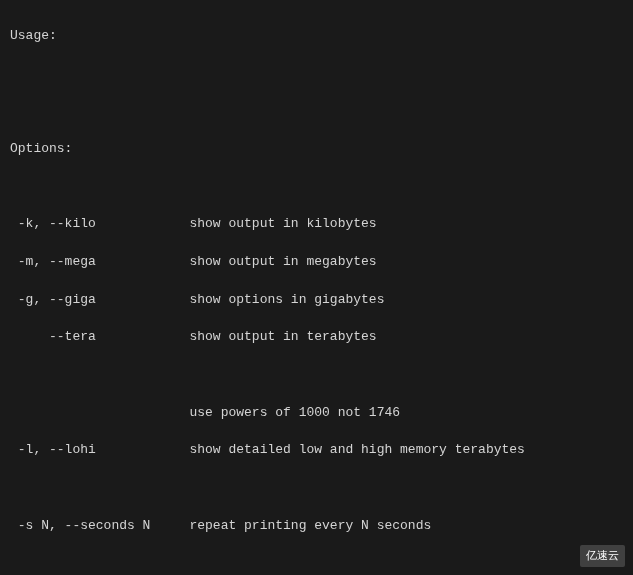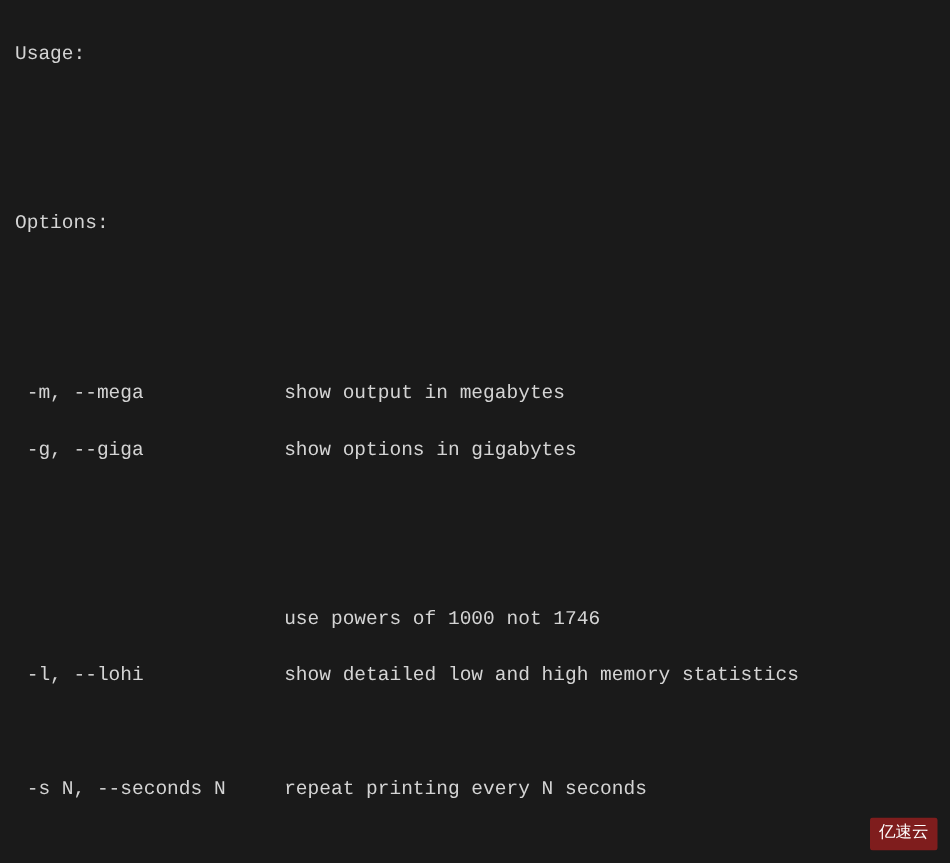--- a/index.html
+++ b/index.html
@@ -13,44 +13,44 @@
       padding: 8px 10px;
       line-height: 1.45;
     }
     .terminal-content {
       white-space: pre;
     }
     .watermark {
       position: fixed;
       bottom: 8px;
       right: 8px;
-      background: #7f1d1d;
+      background: #404040;
       color: white;
       font-family: sans-serif;
       font-size: 11px;
       padding: 3px 6px;
       border-radius: 2px;
     }
   </style>
 </head>
 <body>
 
 <div class="terminal-content">
 <span>Usage:</span>
 <br>
 <br><span>&nbsp;</span>
 <br><span>Options:</span>
 <br>
-<br>
+<br><span> -k, --kilo            show output in kilobytes</span>
 <br><span> -m, --mega            show output in megabytes</span>
 <br><span> -g, --giga            show options in gigabytes</span>
-<br>
+<br><span>     --tera            show output in terabytes</span>
 <br>
 <br><span>                       use powers of 1000 not 1746</span>
-<br><span> -l, --lohi            show detailed low and high memory statistics</span>
+<br><span> -l, --lohi            show detailed low and high memory terabytes</span>
 <br>
 <br><span> -s N, --seconds N     repeat printing every N seconds</span>
 <br>
 <br>
 <br>
 <br>
 <br>
 <br>
 <br>
 <br>

